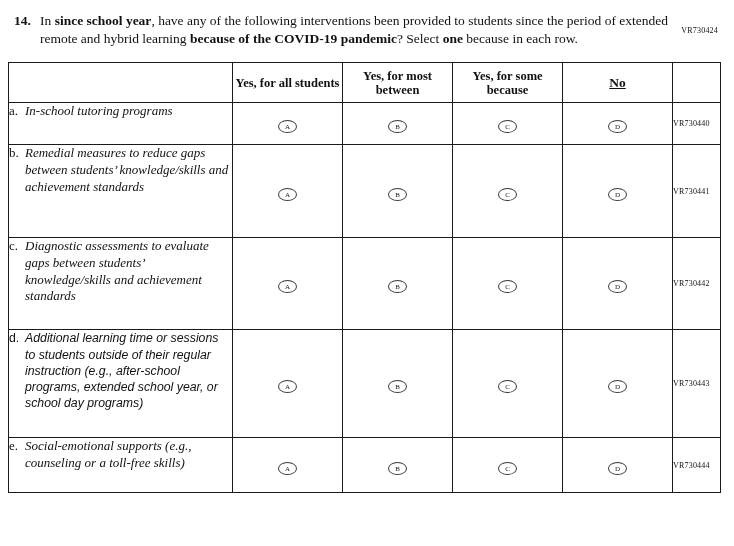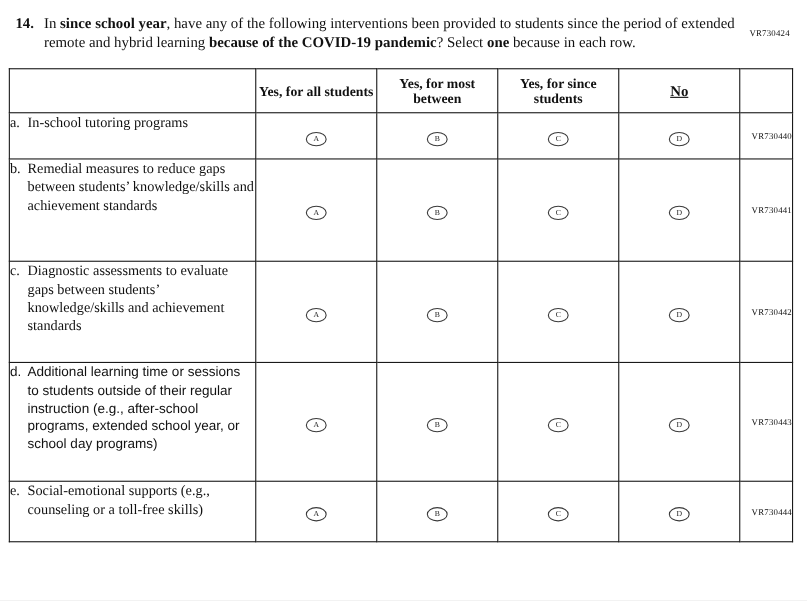--- a/index.html
+++ b/index.html
@@ -55,21 +55,21 @@
   }
   th.hdr-no{font-size:13.5px;text-decoration:underline;}
   td.lbl{
     vertical-align:top;
     padding:3px 4px 3px 6px;
     font-size:13px;
     line-height:1.28;
   }
   .rowlabel{display:flex;}
   .rl-letter{flex:0 0 16px;}
-  .rl-text{flex:1;}
+  .rl-text{flex:1;font-style:italic;}
   .sans .rl-letter,.sans .rl-text{
     font-family:"Liberation Sans","DejaVu Sans",sans-serif;
     font-size:12.3px;
     line-height:1.32;
   }
   td.opt{
     text-align:center;
     vertical-align:middle;
   }
   .circle{
@@ -83,21 +83,21 @@
     cursor:pointer;
   }
   .circle-letter{
     font-size:7px;
     line-height:1;
     font-family:"Liberation Serif","DejaVu Serif",serif;
     color:#222;
     transform:translateY(.5px);
   }
   td.code{
-    text-align:right;
+    text-align:left;
     vertical-align:middle;
     font-size:8px;
     letter-spacing:.2px;
     padding:0 2px;
   }
   tr.row-a{height:42px;}
   tr.row-b{height:93px;}
   tr.row-c{height:92px;}
   tr.row-d{height:108px;}
   tr.row-e{height:55px;}
@@ -123,21 +123,21 @@
       <col style="width:110px">
       <col style="width:110px">
       <col style="width:48px">
     </colgroup>
 
     <tbody>
         <tr class="hdr-row">
       <th class="hdr"></th>
       <th class="hdr">Yes, for all students</th>
       <th class="hdr">Yes, for most between</th>
-      <th class="hdr">Yes, for since students</th>
+      <th class="hdr">Yes, for some because</th>
       <th class="hdr hdr-no">No</th>
       <th class="hdr"></th>
     </tr>
 
     <tr class="row-a">
       <td class="lbl">
         <div class="rowlabel">
           <span class="rl-letter">a.</span>
           <span class="rl-text">In-school tutoring programs</span>
         </div>

